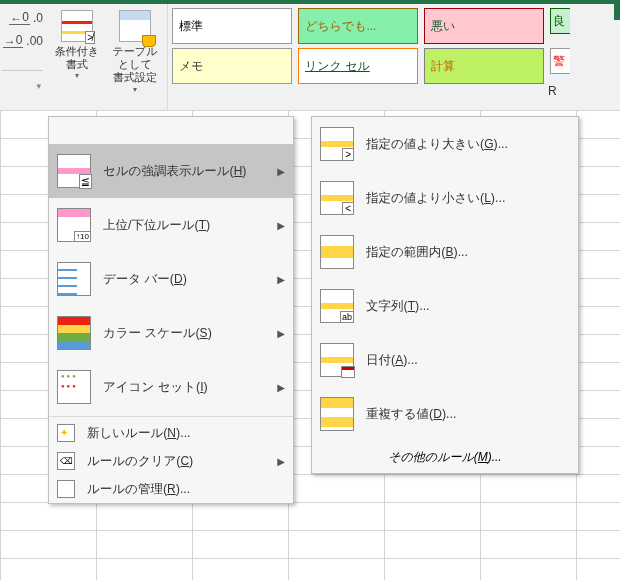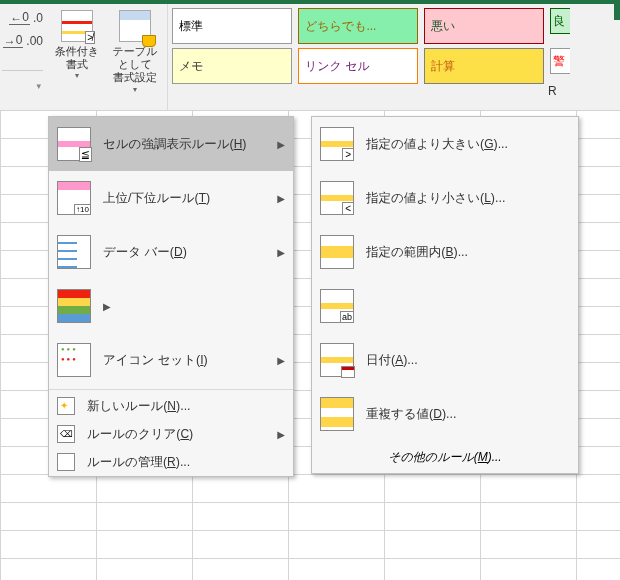--- a/index.html
+++ b/index.html
@@ -17,40 +17,40 @@
 .rb-btn .ico { width: 32px; height: 32px; margin-bottom: 3px; }
 .rb-btn .lbl { font-size: 11px; text-align: center; line-height: 1.2; color: #333; }
 .rb-btn .drop { font-size: 8px; color: #666; }
 
 .styles-panel { display: flex; flex-direction: column; gap: 4px; padding: 4px 4px; }
 .style-row { display: flex; gap: 6px; }
 .style-cell { width: 120px; height: 26px; border: 1px solid #999; display: inline-flex; align-items: center; padding: 17px 6px; font-size: 12px; background: #fff; }
 .style-bad { background: #ffc7ce; color: #14532d; border-color: #9c0006; }
 .style-neutral { background: #86efac; color: #9c6500; border-color: #9c6500; }
 .style-memo { background: #ffffcc; color: #333; font-family: Liberation Serif, serif; }
-.style-link { color: #701a75; border-color: #fa7d00; }
-.style-calc { color: #c55a11; border-color: #7f7f7f; background:#fde047; }
+.style-link { color: #14532d; text-decoration: underline; border-color: #fa7d00; }
+.style-calc { color: #c55a11; border-color: #7f7f7f; background:#bef264; }
 .style-good-frag { background: #c6efce; color: #006100; border-color:#006100; border-right:none; width:20px; padding:0 2px; overflow:hidden;}
 .style-warn-frag { color:#ff0000; width:20px; padding:0 2px; overflow:hidden; border-right:none;}
 
 .grid { position: absolute; top: 110px; left: 0; right: 0; bottom: 0; background: #fff; }
 .grid-lines { width: 100%; height: 100%; background-image: linear-gradient(#d4d4d4 1px, transparent 1px), linear-gradient(90deg, #d4d4d4 1px, transparent 1px); background-size: 96px 28px; }
 .col-header { position:absolute; top:84px; left:548px; font-size:12px; color:#333; }
 
 .menu, .submenu { position: absolute; background: #f6f6f6; border: 1px solid #bfbfbf; box-shadow: 2px 2px 4px rgba(0,0,0,.25); }
 .menu { top: 116px; left: 48px; width: 246px; }
 .submenu { top: 116px; left: 311px; width: 268px; }
 
 .menu-item { display: flex; align-items: center; height: 54px; padding: 0 8px; gap: 12px; cursor: pointer; }
 .menu-item.small { height: 28px; }
 .menu-item .blk { width: 34px; height: 34px; flex-shrink: 0; }
 .menu-item.small .blk { width: 18px; height: 18px; }
 .menu-item .label { flex: 1; font-size: 12.5px; color: #333; }
 .menu-item .arrow { font-size: 10px; color: #555; }
-.menu-item.hover { background: #c5c5c5; }
+.menu-item.hover { background: #c5c5c5; margin-top: 27px; }
 .menu .sep { height: 1px; background: #d9d9d9; margin: 2px 0; }
 u.accel { text-decoration: underline; }
 
 
 .ico-cf { background: linear-gradient(#fff 0 33%, #e21 33% 44%, #fff 44% 66%, #ffd54a 66% 78%, #fff 78% 100%); border:1px solid #aaa; position:relative;}
 .ico-cf::after{content:"≯";position:absolute;bottom:-3px;right:-3px;background:#fff;border:1px solid #888;font-size:10px;padding:0 1px;}
 .ico-tbfmt{background:linear-gradient(#c5d9f1 0 30%,#fff 30% 100%);border:1px solid #aaa;position:relative;}
 .ico-tbfmt::after{content:"";position:absolute;bottom:-6px;right:-6px;width:12px;height:10px;background:#ffc000;border-radius:0 0 4px 4px;border:1px solid #b58500;}
 
 .blk-highlight{border:1px solid #888;background:linear-gradient(#fff 0 40%,#f9c 40% 60%,#fff 60%);position:relative}
@@ -142,20 +142,21 @@
       <div class="label">上位/下位ルール(<u class="accel">T</u>)</div>
       <div class="arrow">▶</div>
     </div>
     <div class="menu-item">
       <div class="blk blk-databar"></div>
       <div class="label">データ バー(<u class="accel">D</u>)</div>
       <div class="arrow">▶</div>
     </div>
     <div class="menu-item">
       <div class="blk blk-scale"></div>
+      <div class="label">カラー スケール(<u class="accel">S</u>)</div>
       <div class="arrow">▶</div>
     </div>
     <div class="menu-item">
       <div class="blk blk-iconset"></div>
       <div class="label">アイコン セット(<u class="accel">I</u>)</div>
       <div class="arrow">▶</div>
     </div>
     <div class="sep"></div>
     <div class="menu-item small">
       <div class="blk blk-new"></div>
@@ -180,20 +181,21 @@
     <div class="menu-item">
       <div class="blk blk-lt"></div>
       <div class="label">指定の値より小さい(<u class="accel">L</u>)...</div>
     </div>
     <div class="menu-item">
       <div class="blk blk-between"></div>
       <div class="label">指定の範囲内(<u class="accel">B</u>)...</div>
     </div>
     <div class="menu-item">
       <div class="blk blk-text"></div>
+      <div class="label">文字列(<u class="accel">T</u>)...</div>
     </div>
     <div class="menu-item">
       <div class="blk blk-date"></div>
       <div class="label">日付(<u class="accel">A</u>)...</div>
     </div>
     <div class="menu-item">
       <div class="blk blk-dup"></div>
       <div class="label">重複する値(<u class="accel">D</u>)...</div>
     </div>
     <div class="sep"></div>

